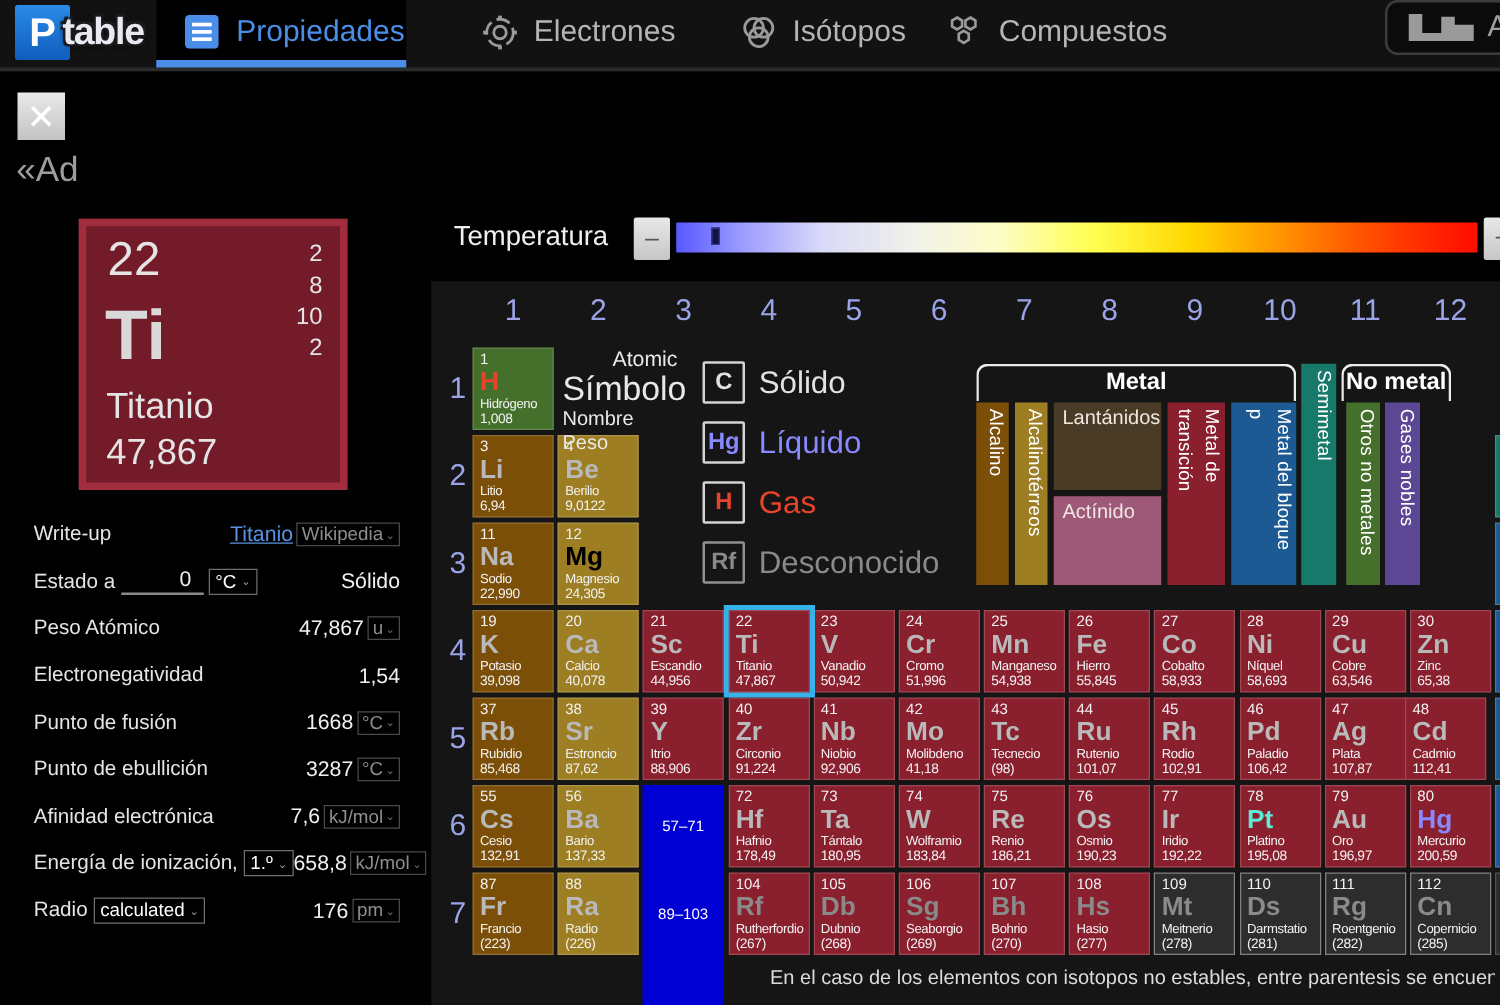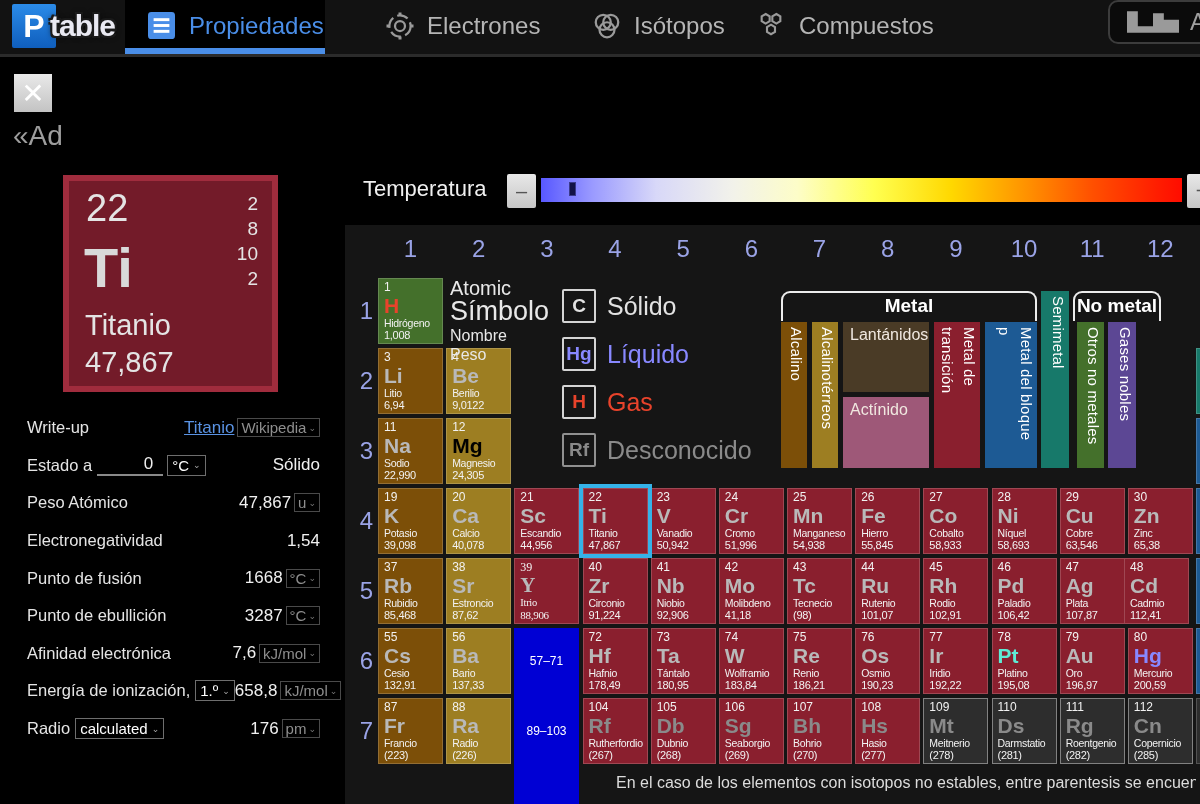--- a/index.html
+++ b/index.html
@@ -71,21 +71,21 @@
   .ecell .num{font-size:12px;line-height:14px;color:#f2f2f2;}
   .ecell .sym{font-size:21px;line-height:23px;font-weight:bold;}
   .ecell .nm{font-size:10.5px;line-height:12px;color:#f2f2f2;letter-spacing:-0.3px;white-space:nowrap;}
   .ecell .wt{font-size:11px;line-height:13px;color:#f2f2f2;letter-spacing:-0.3px;white-space:nowrap;}
   .ecell.sel{box-shadow:0 0 0 4px #35b2e8;z-index:3;}
   .fblock{position:absolute;width:65px;color:#fff;}
   .fblock div{height:66px;display:flex;align-items:center;justify-content:center;font-size:12px;}
   .fblock div:first-child{margin-bottom:4px;}
   
   .cellkey{position:absolute;left:105px;top:55px;color:#e8e8e8;}
-  .ck-top{font-size:20px;line-height:16px;}
+  .ck-top{font-size:17px;line-height:16px;margin-left:40px;}
   .ck-sym{font-size:27px;line-height:30px;}
   .ck-name{font-size:16px;line-height:19px;}
   .ck-wt{font-size:16px;line-height:19px;}
   
   .slegend{position:absolute;left:217px;top:64px;}
   .sitem{position:absolute;left:0;display:flex;align-items:center;}
   .sbox{width:34px;height:34px;border:2px solid #d4d4d4;box-sizing:border-box;display:flex;align-items:center;justify-content:center;
         font-size:19px;font-weight:bold;border-radius:2px;}
   .sname{margin-left:11px;font-size:25px;}
   
@@ -420,21 +420,21 @@
         <div class="sym" style="color: rgb(185, 185, 185);">Rb</div>
         <div class="nm">Rubidio</div>
         <div class="wt">85,468</div>
       </div>
       <div class="ecell" style="left: 101.17px; top: 333px; background: rgb(157, 126, 34);">
         <div class="num">38</div>
         <div class="sym" style="color: rgb(185, 185, 185);">Sr</div>
         <div class="nm">Estroncio</div>
         <div class="wt">87,62</div>
       </div>
-      <div class="ecell" style="left: 169.34px; top: 333px; background: rgb(138, 31, 46); font-family: Liberation Serif, serif;">
+      <div class="ecell" style="left: 169.34px; top: 333px; background: rgb(138, 31, 46);">
         <div class="num">39</div>
         <div class="sym" style="color: rgb(185, 185, 185);">Y</div>
         <div class="nm">Itrio</div>
         <div class="wt">88,906</div>
       </div>
       <div class="ecell" style="left: 237.51px; top: 333px; background: rgb(138, 31, 46);">
         <div class="num">40</div>
         <div class="sym" style="color: rgb(185, 185, 185);">Zr</div>
         <div class="nm">Circonio</div>
         <div class="wt">91,224</div>

